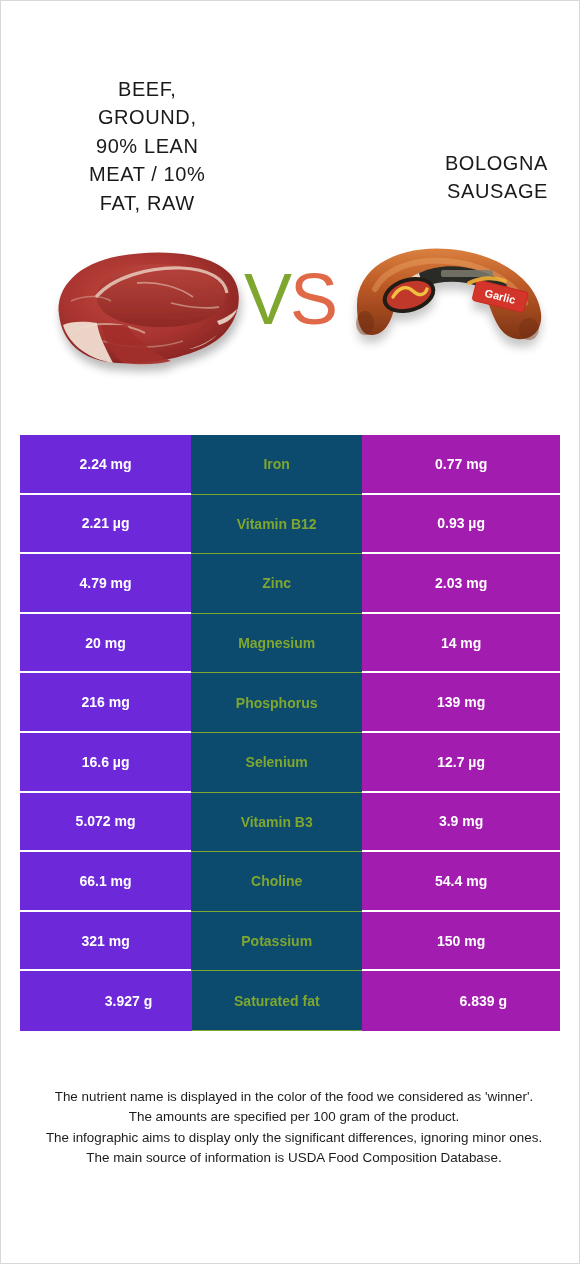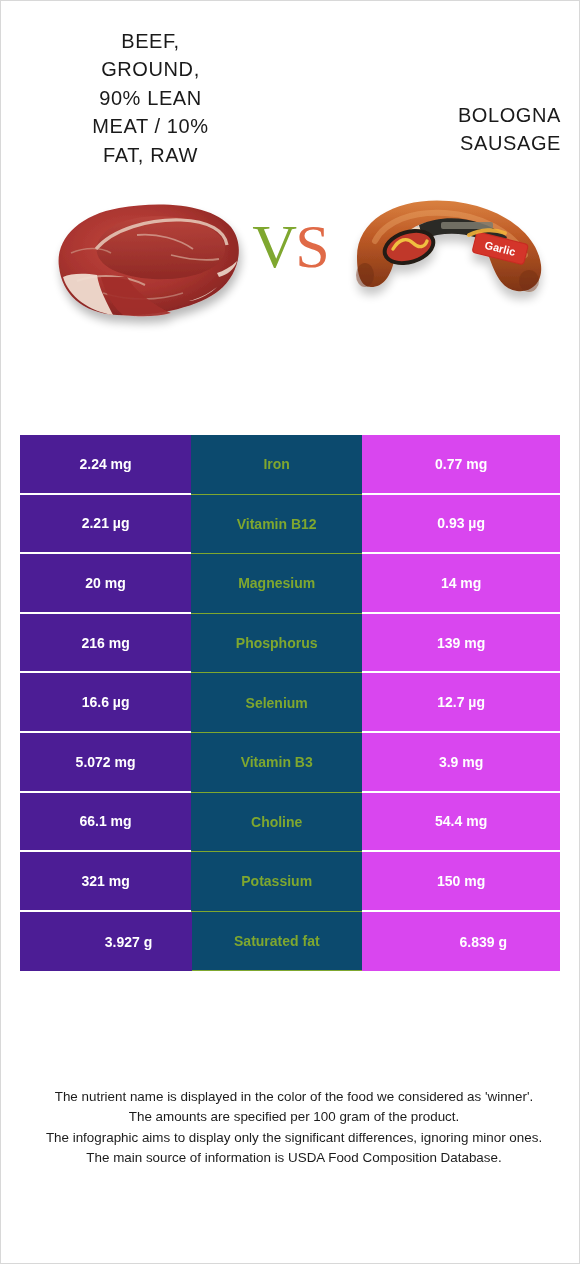--- a/index.html
+++ b/index.html
@@ -16,23 +16,24 @@
     height: 1264px;
     background: #ffffff;
     border: 1px solid #d8d8d8;
     box-sizing: border-box;
     overflow: hidden;
   }
 
   
   .header {
     display: flex;
-    padding: 26px 4px 0 0;
+    padding: 26px 17px 0 0;
     height: 160px;
     box-sizing: border-box;
+    margin-top: 48px;
   }
   .head-col {
     flex: 1 1 50%;
     text-align: center;
     padding: 0 14px;
     box-sizing: border-box;
   }
   .head-col.left { padding-left: 26px; }
   .food-title {
     font-family: "Liberation Sans", sans-serif;
@@ -62,26 +63,26 @@
     height: 210px;
   }
   .hero-img-wrap.left  { left: 18px; }
   .hero-img-wrap.right { right: 6px; }
 
   .vs {
     position: absolute;
     left: 0; right: 0;
     top: 54px;
     text-align: center;
-    font-size: 62px;
+    font-size: 72px;
     line-height: 1;
     font-weight: 300;
     letter-spacing: -2px;
     z-index: 5;
-    font-family: Liberation Serif, serif;
+    font-family: Liberation Sans, sans-serif;
   }
   .vs .v { color: #7fa72f; }
   .vs .s { color: #e06a47; }
 
   
   .steak { position: absolute; left: 22px; top: 28px; }
   .bologna { position: absolute; left: 8px; top: 30px; }
 
   
   .table {
@@ -98,33 +99,33 @@
   .cell {
     display: flex;
     align-items: center;
     justify-content: center;
     font-size: 14px;
     font-weight: bold;
     box-sizing: border-box;
   }
   .cell-left {
     width: 180px;
-    background: #4c1d95;
+    background: #6d28d9;
     color: #ffffff;
     border-bottom: 2px solid #ffffff;
   }
   .cell-mid {
     width: 180px;
     background: #0c4a6e;
     color: #7fa72f;
     border-bottom: 1px solid #7fa72f;
   }
   .cell-right {
     width: 208px;
-    background: #d946ef;
+    background: #a21caf;
     color: #ffffff;
     border-bottom: 2px solid #ffffff;
   }
   .row:last-child .cell-left,
   .row:last-child .cell-right { border-bottom: none; padding-left: 45px; }
 
   
   .footer {
     position: absolute;
     left: 8px; right: 0;
@@ -274,20 +275,25 @@
       <div class="cell cell-mid">Iron</div>
       <div class="cell cell-right">0.77 mg</div>
     </div>
 
     <div class="row">
       <div class="cell cell-left">2.21 µg</div>
       <div class="cell cell-mid">Vitamin B12</div>
       <div class="cell cell-right">0.93 µg</div>
     </div>
 
+    <div class="row">
+      <div class="cell cell-left">4.79 mg</div>
+      <div class="cell cell-mid">Zinc</div>
+      <div class="cell cell-right">2.03 mg</div>
+    </div>
 
     <div class="row">
       <div class="cell cell-left">20 mg</div>
       <div class="cell cell-mid">Magnesium</div>
       <div class="cell cell-right">14 mg</div>
     </div>
 
     <div class="row">
       <div class="cell cell-left">216 mg</div>
       <div class="cell cell-mid">Phosphorus</div>

